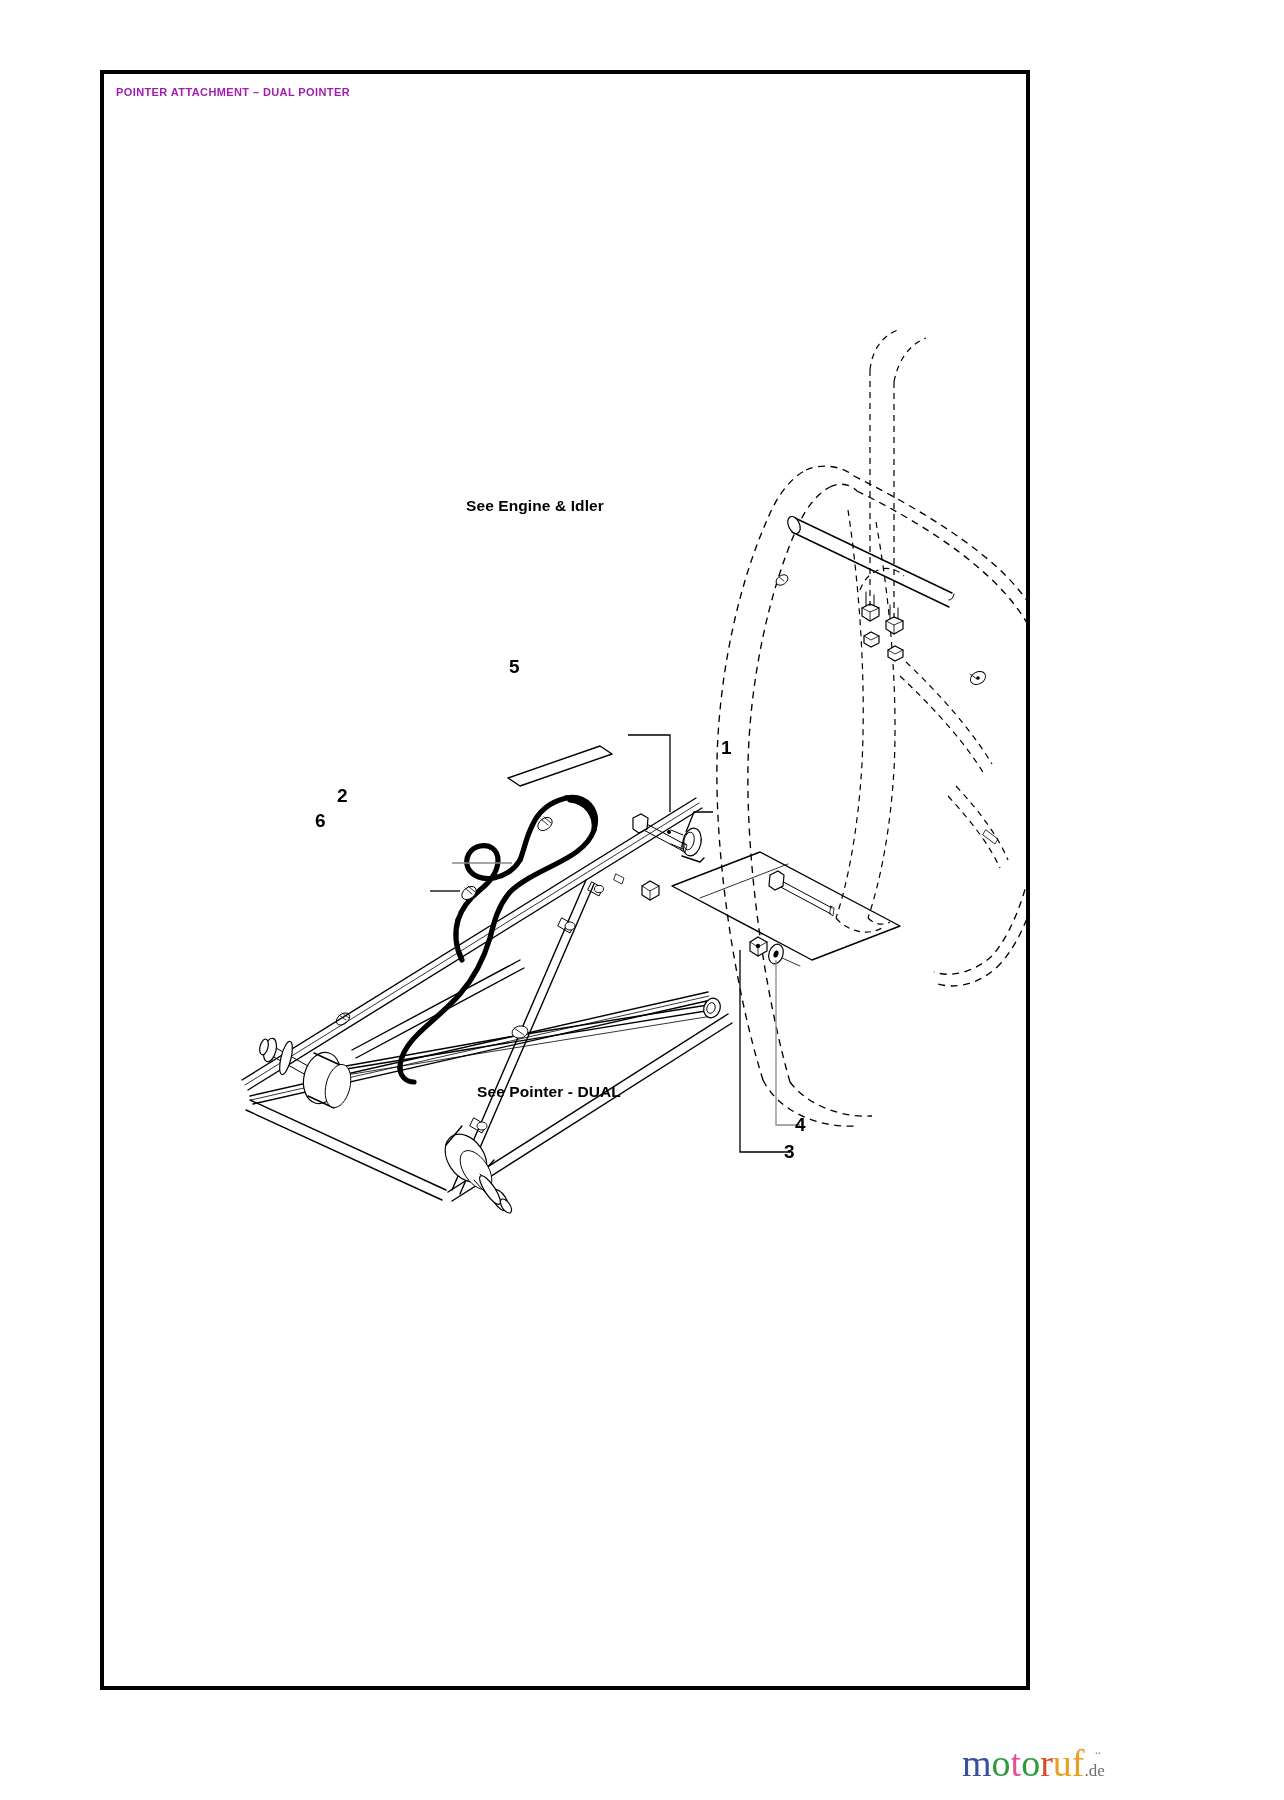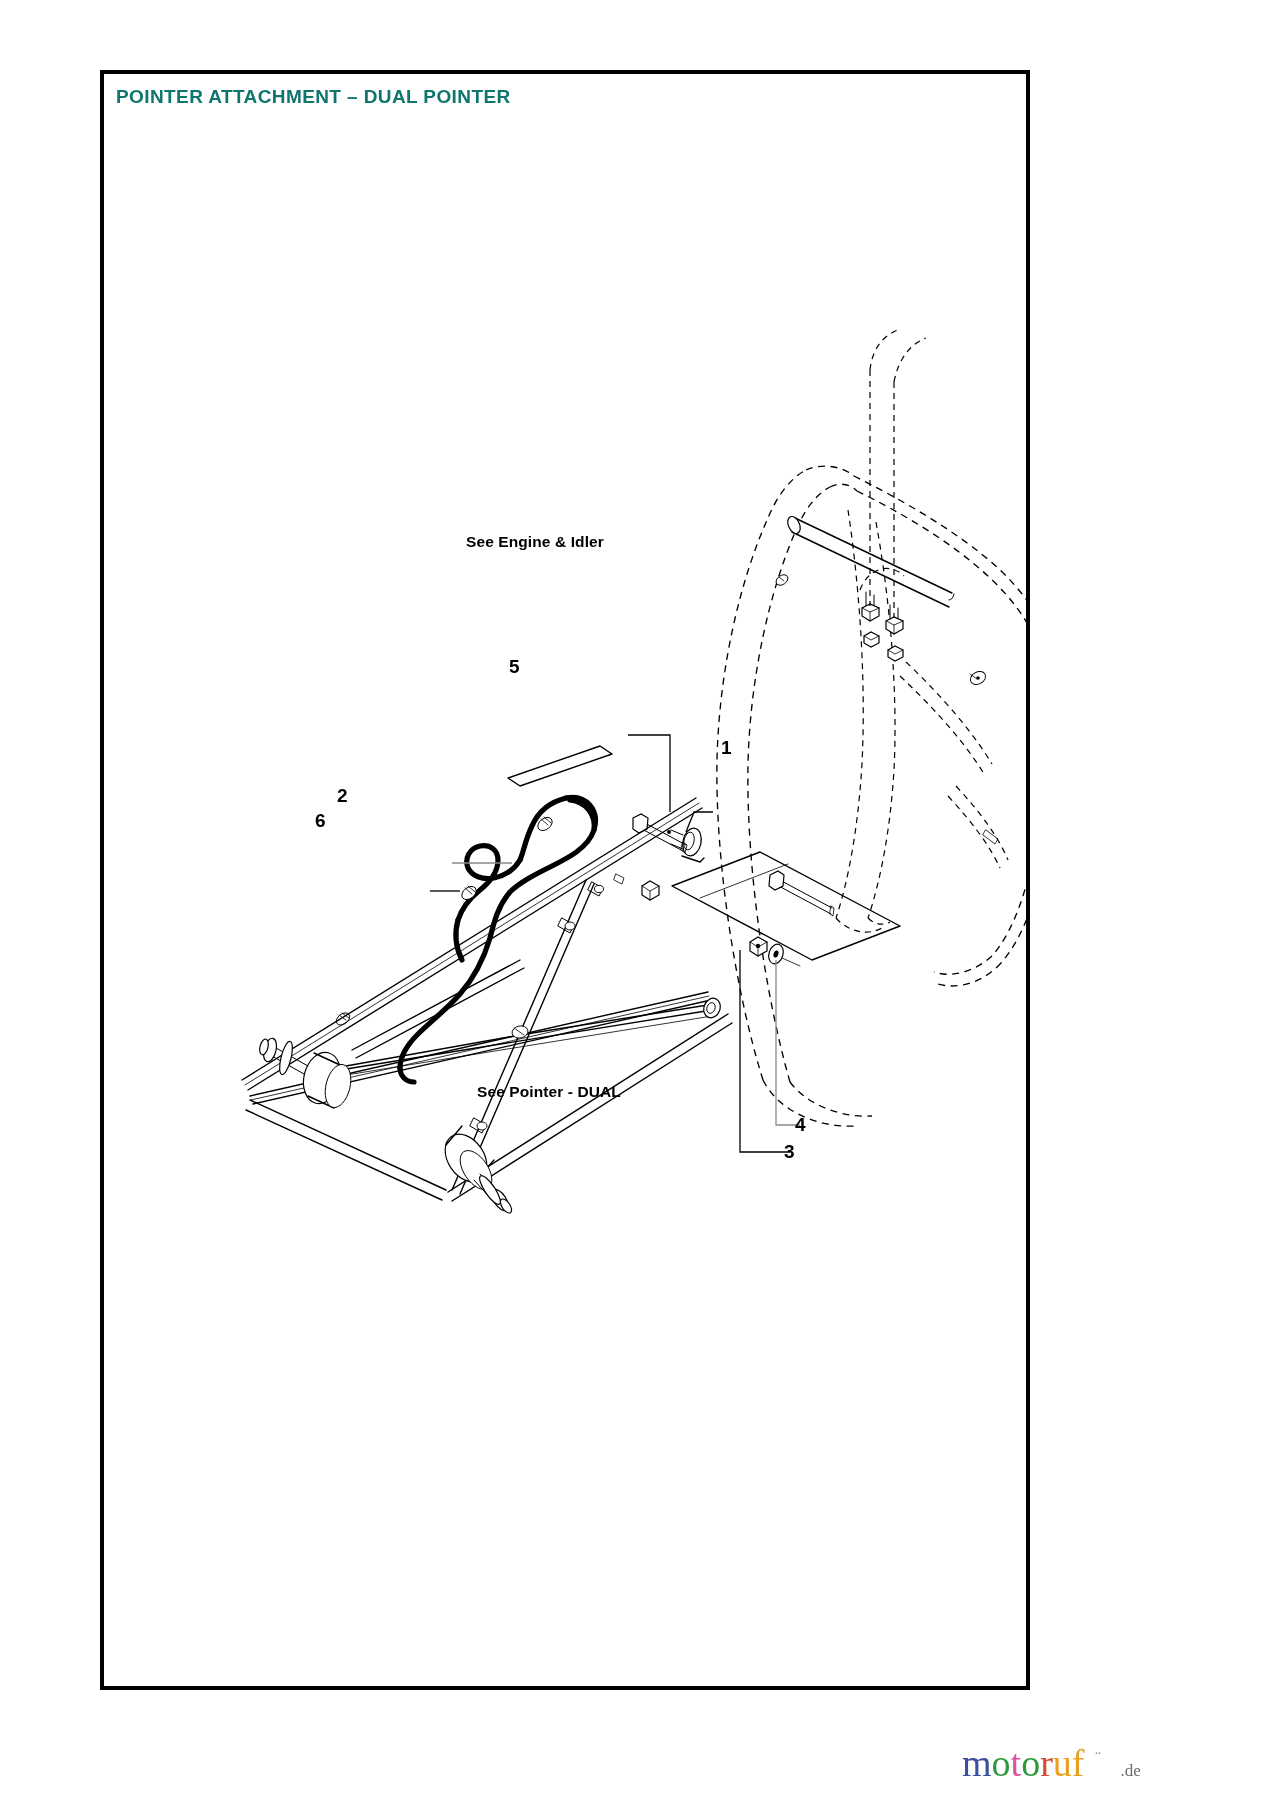--- a/index.html
+++ b/index.html
@@ -25,24 +25,24 @@
     border: 4px solid #000000;
     background: #ffffff;
     box-sizing: border-box;
   }
 
   
   #section-title {
     position: absolute;
     left: 116px;
     top: 86px;
-    font-size: 19px;
+    font-size: 11px;
     font-weight: bold;
     letter-spacing: 0.4px;
-    color: #0f766e;
+    color: #a21caf;
     white-space: nowrap;
   }
 
   
   #diagram-canvas {
     position: absolute;
     left: 100px;
     top: 70px;
     width: 930px;
     height: 1620px;
@@ -50,21 +50,21 @@
 
   
   .caption {
     position: absolute;
     font-size: 15.5px;
     font-weight: bold;
     color: #000000;
     white-space: nowrap;
     letter-spacing: 0.1px;
   }
-  #caption-engine-idler { left: 466px; top: 497px; margin-top: 36px; }
+  #caption-engine-idler { left: 466px; top: 497px; }
   #caption-pointer-dual { left: 477px; top: 1083px; }
 
   
   .callout-number {
     position: absolute;
     font-size: 19px;
     font-weight: bold;
     color: #000000;
     line-height: 1;
   }
@@ -78,21 +78,20 @@
     font-size: 38px;
     line-height: 1;
     white-space: nowrap;
     user-select: none;
   }
   #watermark .wm-l { display: inline-block; }
   #watermark .wm-tld {
     font-size: 17px;
     color: #6b6b6b;
     vertical-align: baseline;
-    margin-left: 36px;
   }
   #watermark .wm-dots {
     position: absolute;
     left: 132px;
     top: 2px;
     font-size: 15px;
     color: #9a9a9a;
     letter-spacing: -2px;
   }
 </style>

